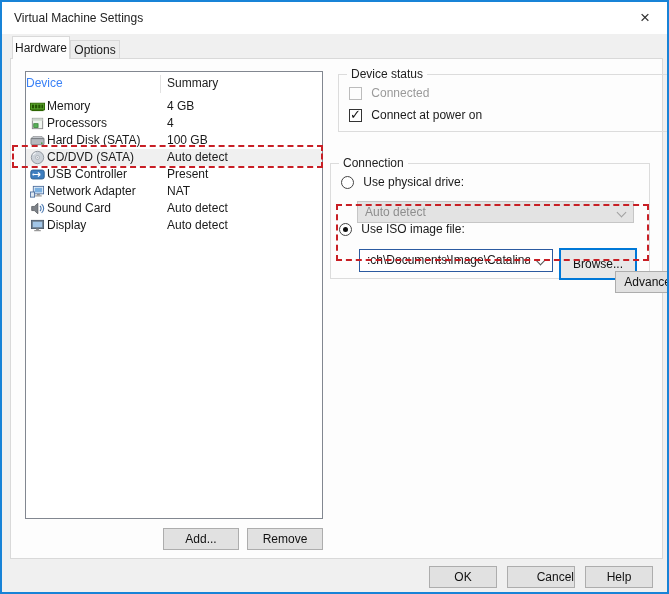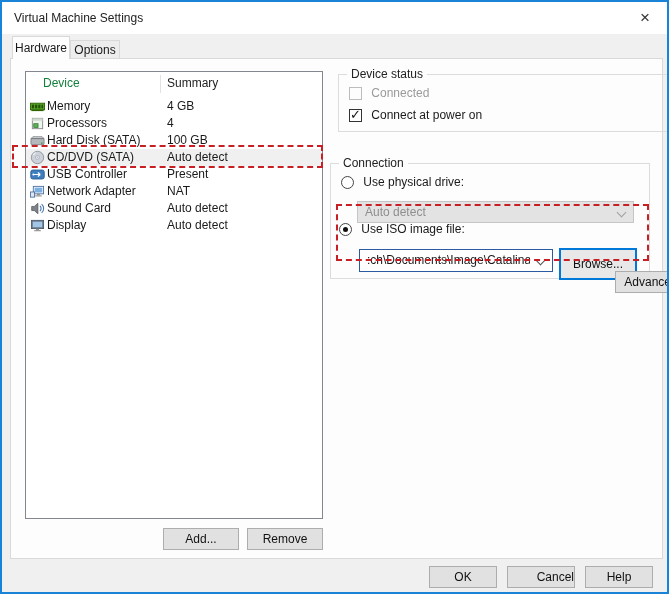--- a/index.html
+++ b/index.html
@@ -21,21 +21,21 @@
   .tab.active { left:10px; top:34px; width:58px; height:23px; line-height:22px; background:#fdfdfd; z-index:3; }
   .tab.inactive { left:68px; top:38px; width:50px; height:19px; line-height:18px; background:#ededed; z-index:1; }
 
   .tab-page { position:absolute; left:8px; top:56px; width:653px; height:501px;
               background:#fdfdfd; border:1px solid #d9d9d9; z-index:2; }
 
   
   .device-list { position:absolute; left:14px; top:12px; width:298px; height:448px;
                  background:#ffffff; border:1px solid #828790; }
   .list-header { position:absolute; left:0; top:0; right:0; height:24px; background:#fff; }
-  .col-device { position:absolute; left:17px; top:4px; color:#15803d; }
+  .col-device { position:absolute; left:0; top:4px; color:#3b82f6; }
   .col-summary { position:absolute; left:141px; top:4px; color:#222; }
   .col-sep { position:absolute; left:134px; top:3px; width:1px; height:18px; background:#e2e2e2; }
   .rows { position:absolute; left:0; top:26px; right:0; }
   .device-row { position:relative; height:17px; line-height:17px; cursor:default; }
   .device-row.selected { background:#f0f0f0; }
   .device-icon { position:absolute; left:4px; top:1px; width:15px; height:15px; }
   .device-icon svg { width:15px; height:15px; display:block; }
   .device-name { position:absolute; left:21px; top:0; }
   .device-summary { position:absolute; left:141px; top:0; }
 

